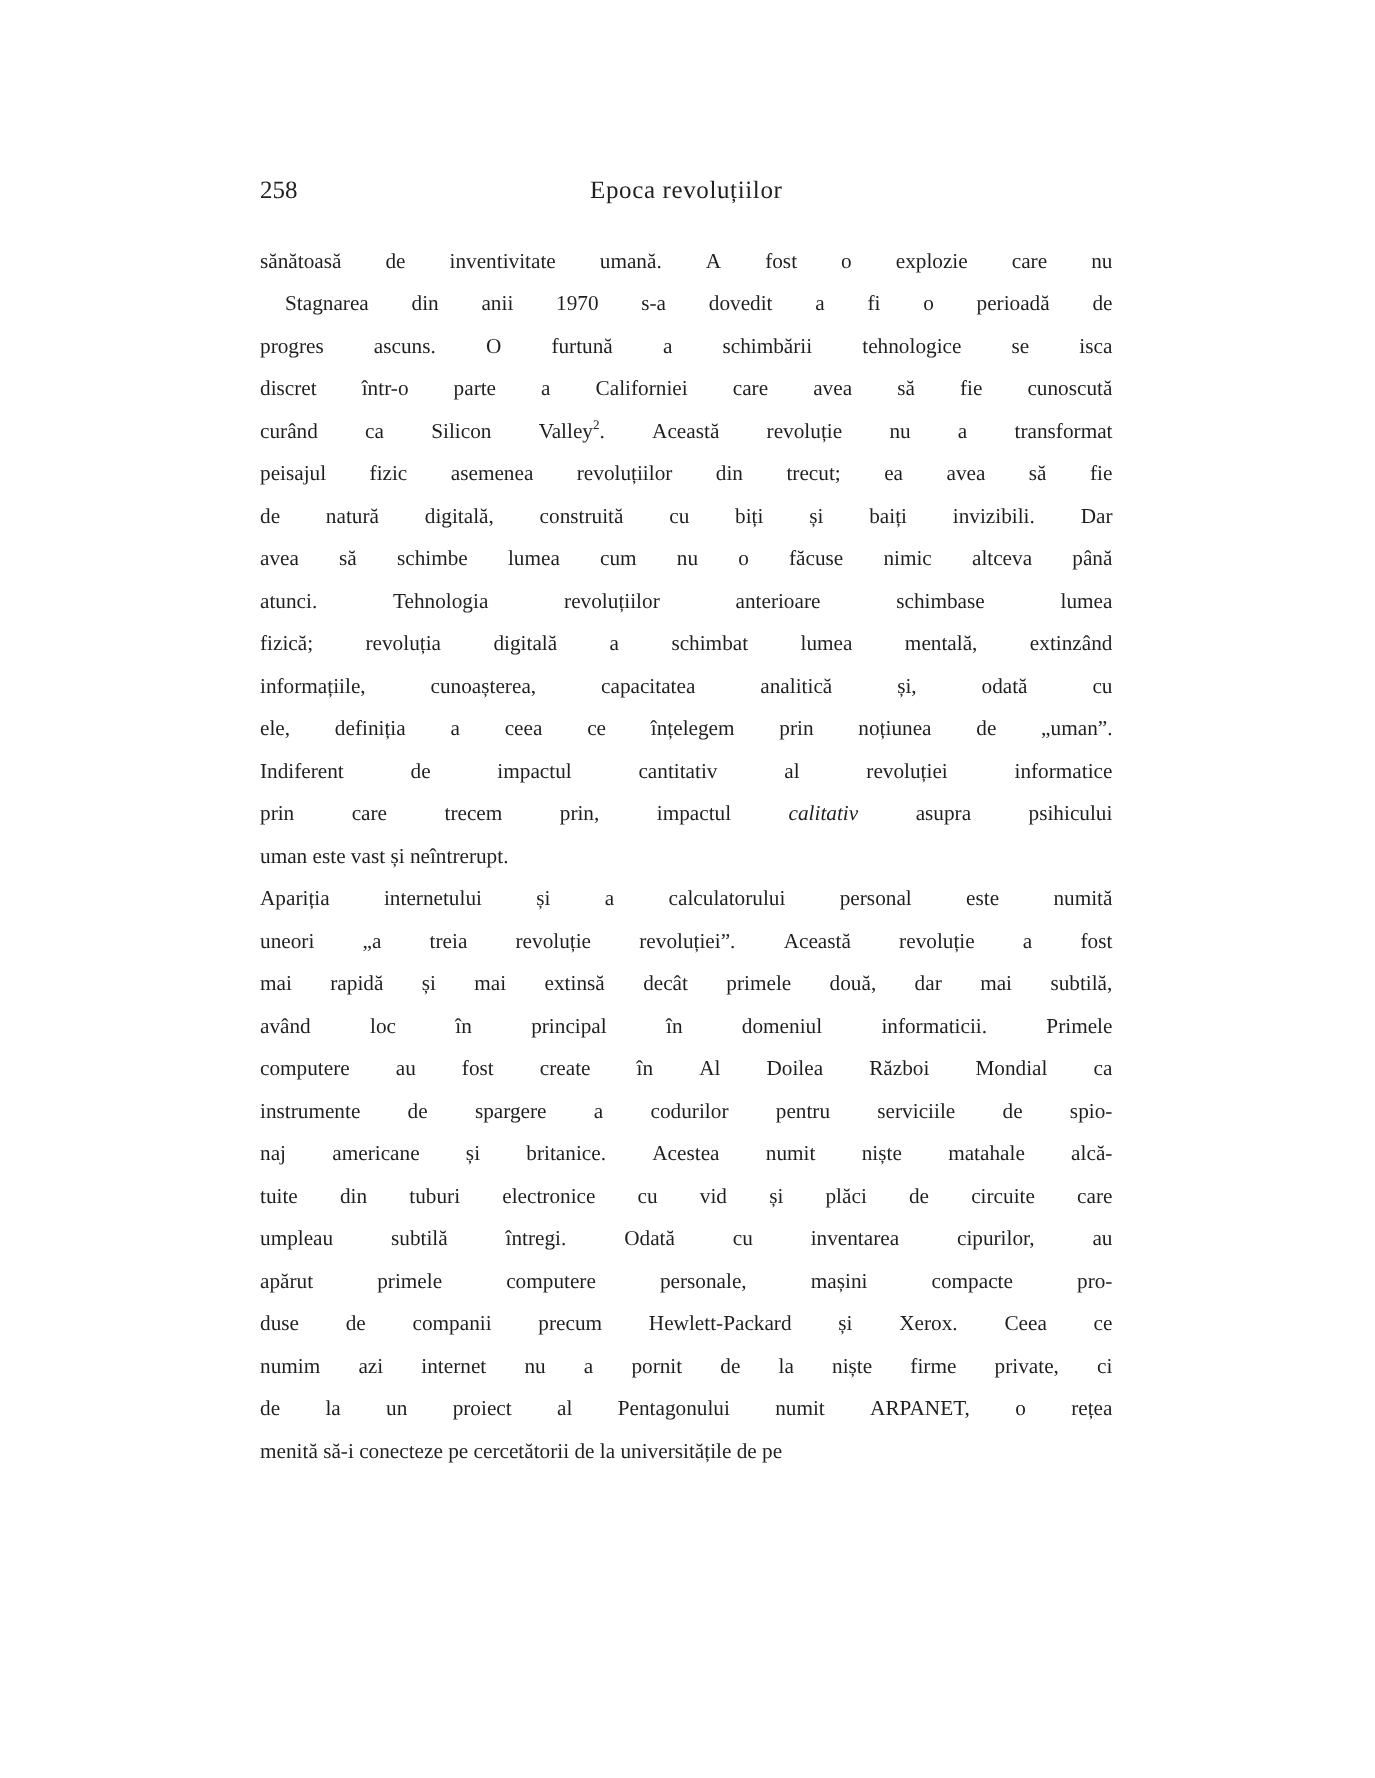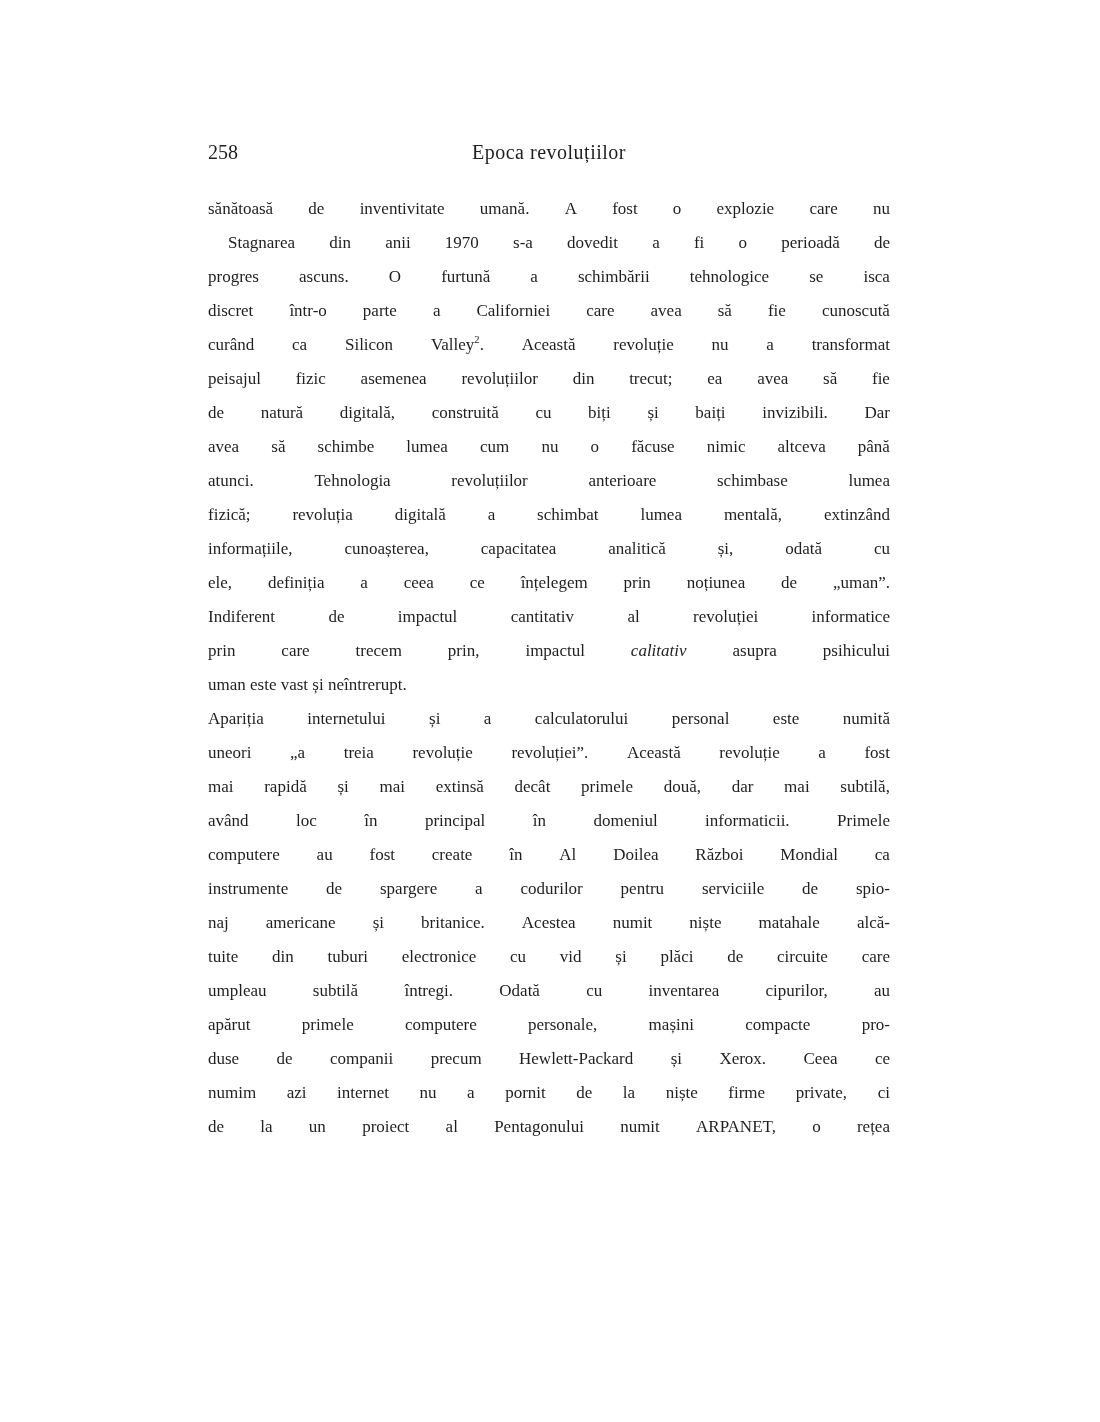--- a/index.html
+++ b/index.html
@@ -379,15 +379,16 @@
           <span>la</span>
           <span>un</span>
           <span>proiect</span>
           <span>al</span>
           <span>Pentagonului</span>
           <span>numit</span>
           <span>ARPANET,</span>
           <span>o</span>
           <span>rețea</span>
         </div>
+        <div class="line last">menită să-i conecteze pe cercetătorii de la universitățile de pe</div>
       </div>
     </div>
 </div>
 
 </body></html>

